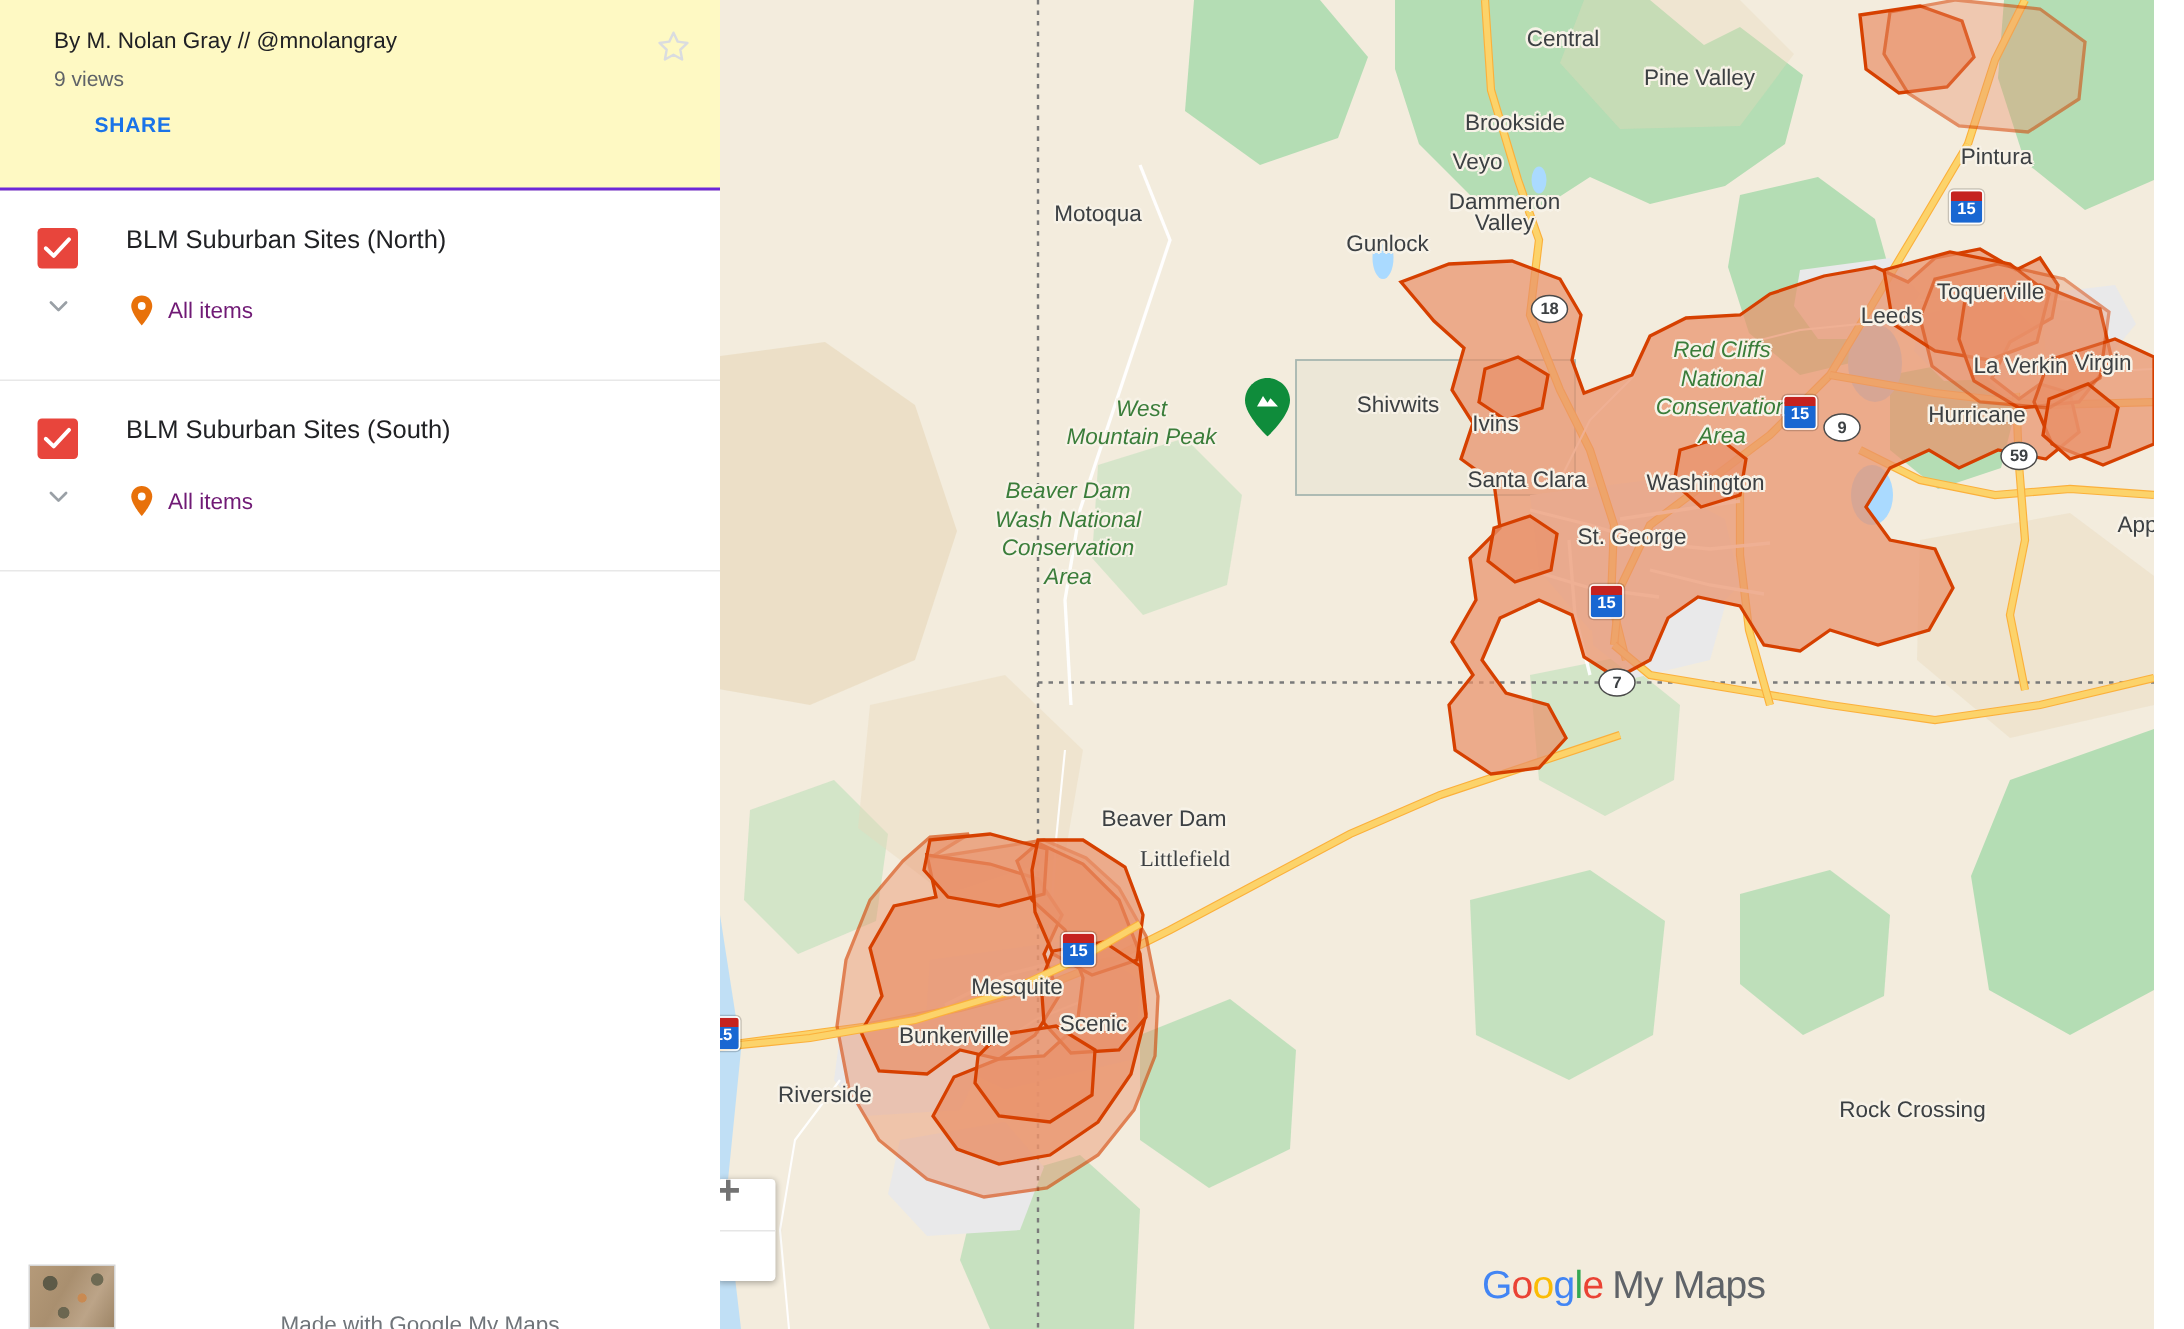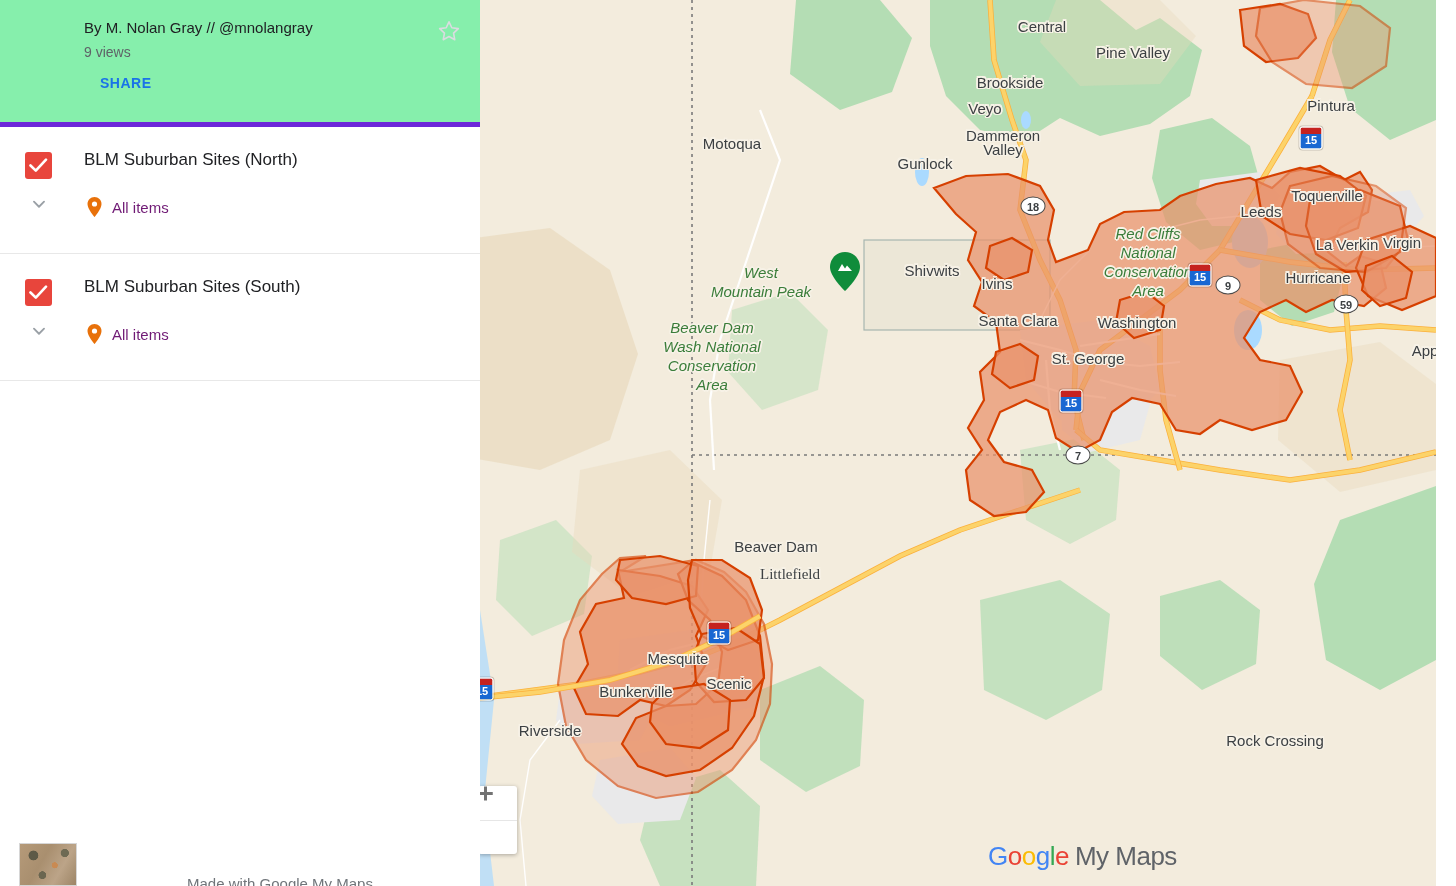--- a/index.html
+++ b/index.html
@@ -44,31 +44,31 @@
   .map-title { color: #fff; font-size: 22px; font-weight: 700; line-height: 24px; letter-spacing: .1px; }
   .map-owner { color: #fff; font-size: 13px; font-weight: 700; line-height: 17px; margin-top: 2px; opacity: .97; }
   .title-wrap { flex: 1 1 auto; min-width: 0; }
   .top-actions { display: flex; align-items: center; gap: 24px; margin-left: 8px; }
   .icon-btn { width: 26px; height: 26px; display:flex; align-items:center; justify-content:center; cursor: pointer; }
   .dots { display:flex; flex-direction: column; gap: 3.5px; align-items:center; }
   .dots i { width: 4px; height: 4px; background:#fff; border-radius:50%; display:block; }
 
   
   #infopanel {
-    background: #86efac;
-    border-bottom: 5px solid #6d28d9;
-    padding: 18px 18px 14px 84px;
+    background: #fef9c3;
+    border-bottom: 2px solid #6d28d9;
+    padding: 18px 18px 14px 36px;
     position: relative;
     min-height: 127px;
   }
   .byline { font-size: 15px; color: #202124; line-height: 20px; }
   .views { font-size: 14px; color: #5f6368; line-height: 21px; margin-top: 4px; }
   .published { font-size: 14px; color: #5f6368; line-height: 21px; }
   .share-btn {
-    margin-top: 12px; margin-left: 16px;
+    margin-top: 12px; margin-left: 27px;
     display:inline-block;
     color: #1a73e8; font-size: 14px; font-weight: 700; letter-spacing: .5px;
     cursor: pointer;
   }
   .star { position:absolute; right: 18px; top: 18px; width: 26px; height: 26px; cursor:pointer; }
 
   
   #layers { padding-top: 0; }
   .layer {
     position: relative;

